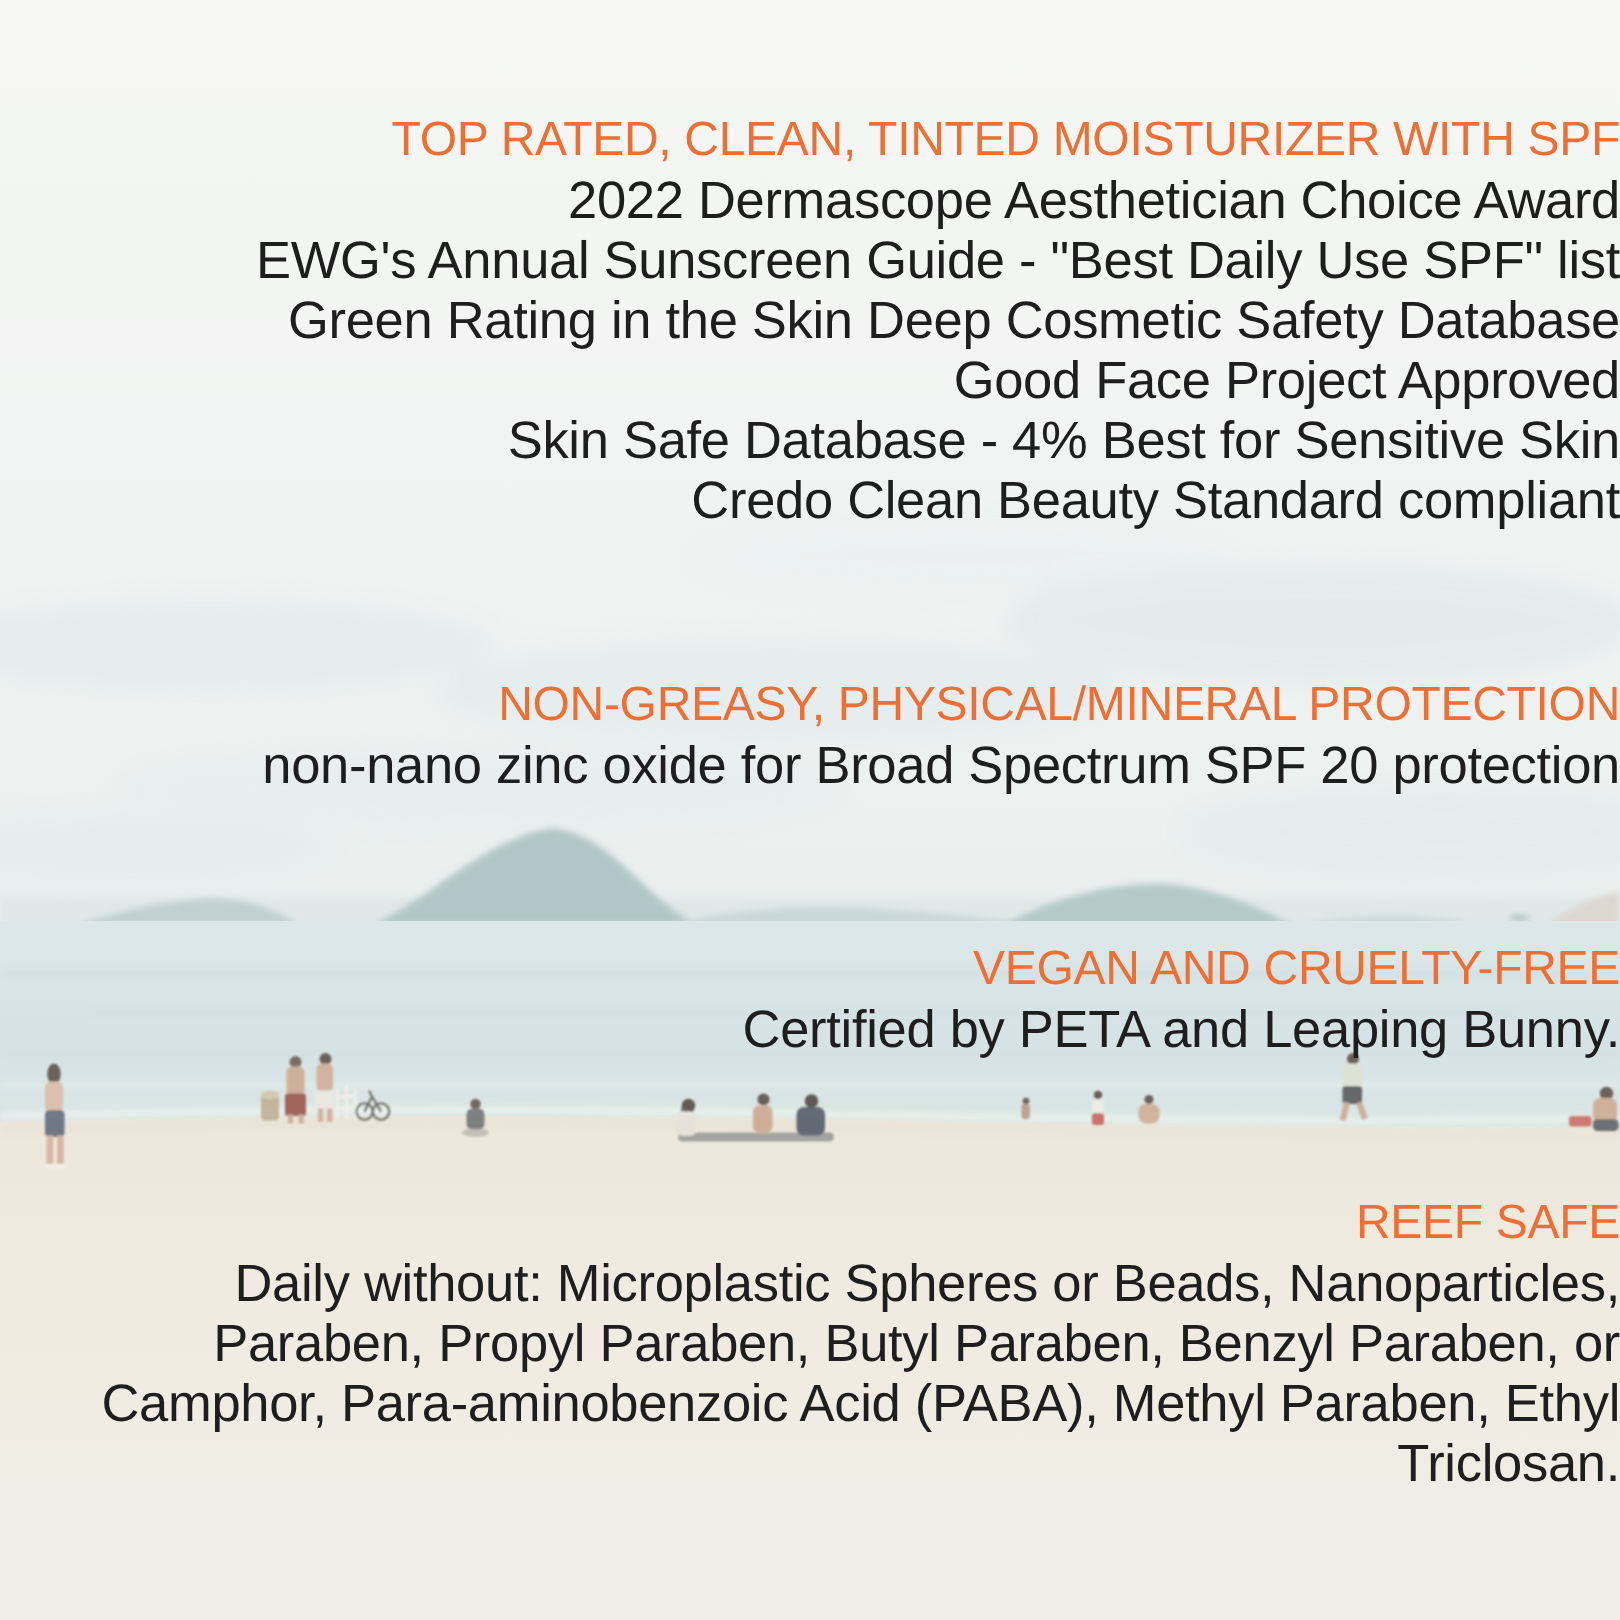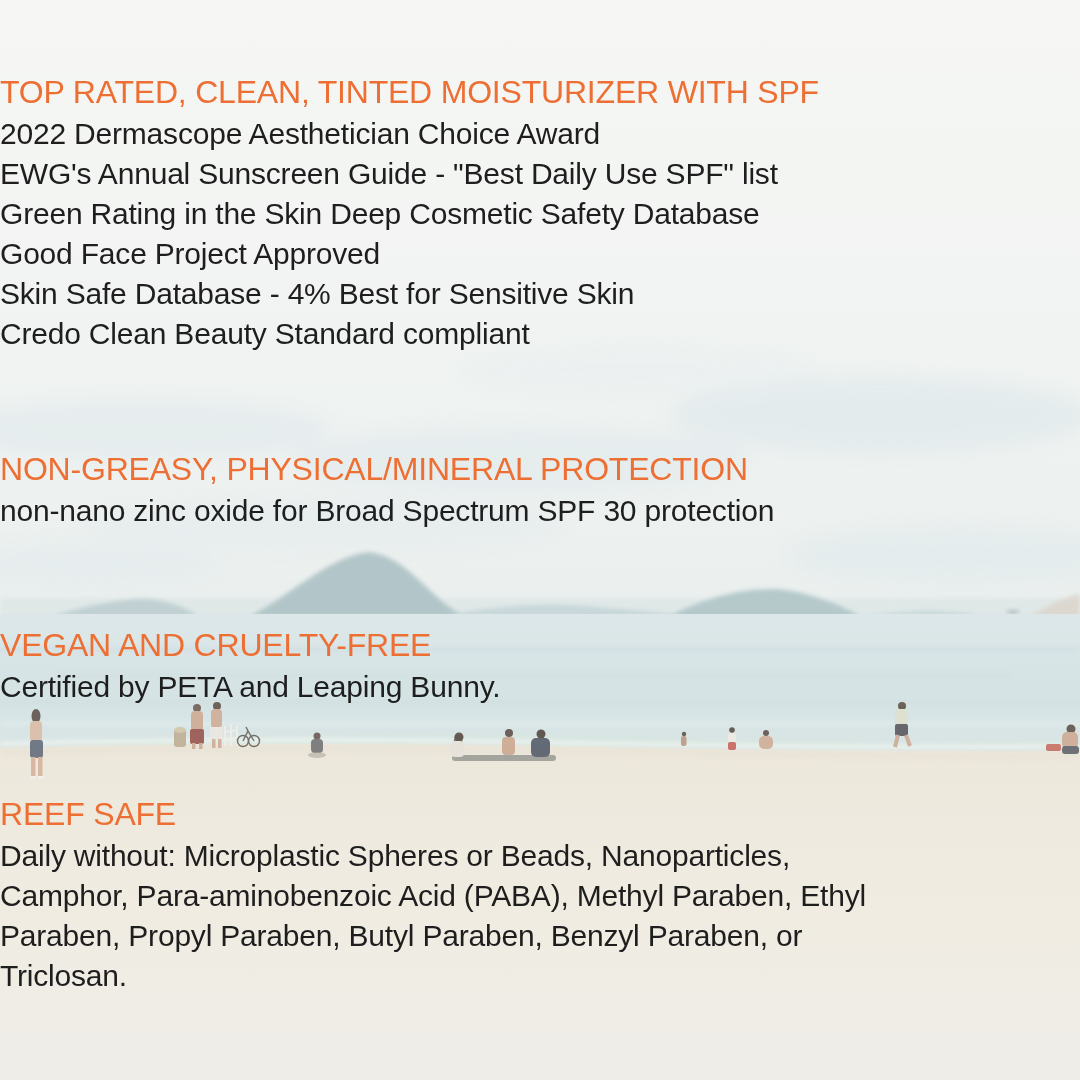--- a/index.html
+++ b/index.html
@@ -23,32 +23,32 @@
     height: 1080px;
   }
   .text-layer {
     position: absolute;
     inset: 0;
   }
   section {
     position: absolute;
     left: 0;
     width: 100%;
-    text-align: left;
+    text-align: right;
   }
   .heading {
     margin: 0;
     font-size: 32px;
     line-height: 44px;
     font-weight: 400;
     letter-spacing: -0.2px;
     color: #ED6F33;
   }
   .line {
-    font-size: 30px;
+    font-size: 35px;
     line-height: 40px;
     letter-spacing: -0.2px;
     color: #1E1E1E;
   }
   .s1 { top: 70px; }
   .s2 { top: 447px; }
   .s3 { top: 623px; }
   .s4 { top: 792px; }
 </style>
 </head>
@@ -203,30 +203,30 @@
       <div class="line">2022 Dermascope Aesthetician Choice Award</div>
       <div class="line">EWG's Annual Sunscreen Guide - "Best Daily Use SPF" list</div>
       <div class="line">Green Rating in the Skin Deep Cosmetic Safety Database</div>
       <div class="line">Good Face Project Approved</div>
       <div class="line">Skin Safe Database - 4% Best for Sensitive Skin</div>
       <div class="line">Credo Clean Beauty Standard compliant</div>
     </section>
 
     <section class="s2">
       <h2 class="heading">NON-GREASY, PHYSICAL/MINERAL PROTECTION</h2>
-      <div class="line">non-nano zinc oxide for Broad Spectrum SPF 30 protection</div>
+      <div class="line">non-nano zinc oxide for Broad Spectrum SPF 20 protection</div>
     </section>
 
     <section class="s3">
       <h2 class="heading">VEGAN AND CRUELTY-FREE</h2>
       <div class="line">Certified by PETA and Leaping Bunny.</div>
     </section>
 
     <section class="s4">
       <h2 class="heading">REEF SAFE</h2>
       <div class="line">Daily without: Microplastic Spheres or Beads, Nanoparticles,</div>
+      <div class="line">Paraben, Propyl Paraben, Butyl Paraben, Benzyl Paraben, or</div>
       <div class="line">Camphor, Para-aminobenzoic Acid (PABA), Methyl Paraben, Ethyl</div>
-      <div class="line">Paraben, Propyl Paraben, Butyl Paraben, Benzyl Paraben, or</div>
       <div class="line">Triclosan.</div>
     </section>
 
   </div>
 </div>
 
 </body></html>

